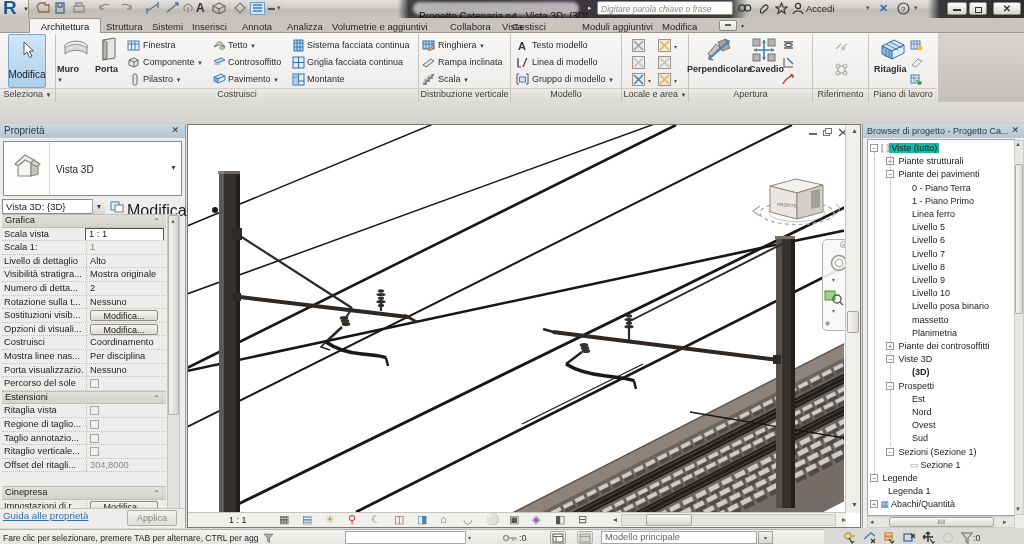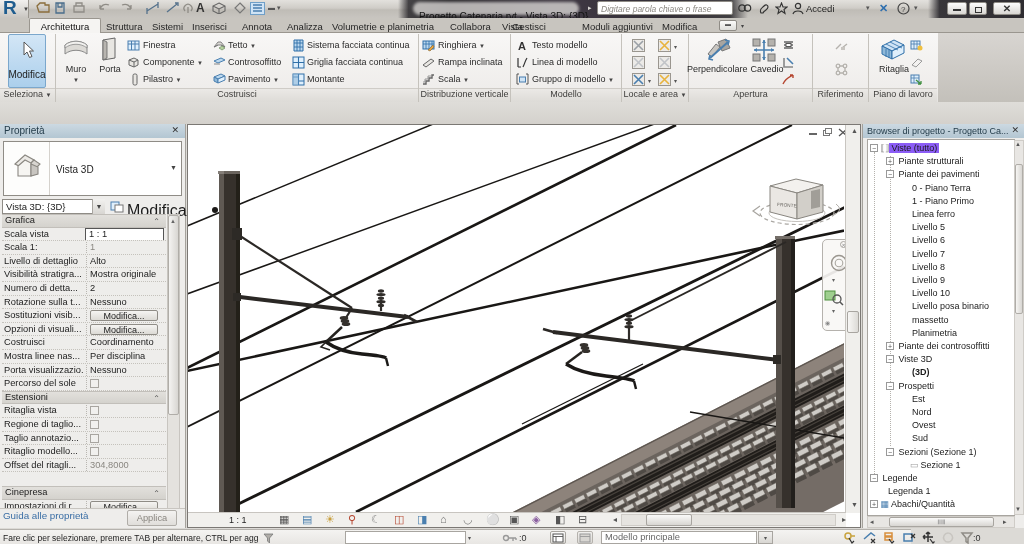--- a/index.html
+++ b/index.html
@@ -3,39 +3,39 @@
 *{margin:0;padding:0;box-sizing:border-box;font-family:"Liberation Sans",sans-serif;}
 html,body{width:1024px;height:544px;overflow:hidden;background:#dcdad6;}
 .abs{position:absolute;}
 #titlebar{left:0;top:0;width:1024px;height:18px;background:linear-gradient(#e3e1dd 0%,#cfccc7 45%,#bfbcb6 55%,#c8c5c0 100%);}
 #tabrow{left:0;top:18px;width:1024px;height:15px;background:#c8c5bf;border-bottom:1px solid #9a968f;}
 .tab{position:absolute;top:3px;height:13px;font-size:9.5px;color:#262626;}
 #tab-active{position:absolute;left:29px;top:0px;width:72px;height:15px;background:#f5f4f2;border:1px solid #9a968f;border-bottom:none;border-radius:2px 2px 0 0;text-align:center;font-size:9.5px;color:#111;}
 #ribbon{left:0;top:33px;width:1024px;height:69px;background:linear-gradient(#f8f7f6,#efedeb 80%,#e6e4e1);}
 #ribbon .plabel{position:absolute;top:55px;height:14px;font-size:9px;color:#3f3e3c;white-space:nowrap;overflow:hidden;text-align:center;background:linear-gradient(#ebe9e6,#dddbd7);border-top:1px solid #cfccc7;}
 .psep{position:absolute;top:1px;width:1px;height:68px;background:#c5c2bc;}
-.bigbtn{position:absolute;font-size:9px;color:#2b2b2b;text-align:center;}
+.bigbtn{position:absolute;font-size:9px;color:#2b2b2b;font-weight:bold;}
 .sbtn{position:absolute;font-size:9px;color:#2b2b2b;white-space:nowrap;}
 .dd{color:#444;font-size:6px;}
 #gap{left:0;top:102px;width:1024px;height:22px;background:linear-gradient(#dfddd9,#d4d1cc);}
 #props{left:0;top:124px;width:186px;height:404px;background:#eeedeb;border-right:1px solid #a5a29c;}
 .phead{position:absolute;left:0;top:0;height:14px;background:linear-gradient(#ccd9e2,#b3c6d2);font-size:10px;color:#243c4a;padding:1px 4px;width:100%;}
 #props .row{position:absolute;left:2px;width:164px;height:13.6px;font-size:9.3px;color:#1c1c1c;white-space:nowrap;overflow:hidden;}
 #props .lab{position:absolute;left:2px;top:1px;width:80px;overflow:hidden;white-space:nowrap;}
 #props .val{position:absolute;left:84px;top:1px;width:78px;border-left:1px dotted #b9b6b1;padding-left:3px;overflow:hidden;white-space:nowrap;height:13px;}
 #props .sect{position:absolute;left:2px;width:164px;height:13.6px;background:linear-gradient(#e2e0dc,#d4d2cd);font-size:9.3px;color:#1c1c1c;border-top:1px solid #c2bfba;border-bottom:1px solid #c2bfba;}
 .mbtn{display:inline-block;width:68px;height:11px;background:linear-gradient(#f5f4f2,#dcdad5);border:1px solid #8f8c86;border-radius:2px;text-align:center;font-size:9px;line-height:11px;}
 .cb{display:inline-block;width:9px;height:9px;background:#f1f0ee;border:1px solid #a8a5a0;vertical-align:middle;}
 #canvaswrap{left:187px;top:124px;width:674px;height:404px;background:#fff;border:1px solid #7b7874;}
 #vscroll{position:absolute;right:0px;top:0px;width:15px;height:388px;background:#f0efec;border-left:1px solid #c8c5c0;}
 #vcbrow{position:absolute;left:0;bottom:0;width:658px;height:15px;background:#f1f0ed;border-top:1px solid #c8c5c0;font-size:9px;color:#222;}
 #browser{left:862px;top:124px;width:162px;height:404px;background:#eeedeb;border-left:1px solid #a5a29c;}
 #tree{position:absolute;left:4px;top:15px;width:148px;height:377px;background:#fff;border:1px solid #a8a5a0;overflow:hidden;}
 #tree .trow{position:absolute;font-size:9px;color:#1b1b1b;white-space:nowrap;}
-#statusbar{left:0;top:529px;width:911px;height:15px;background:linear-gradient(#f4f3f1,#e8e6e3);border-top:1px solid #b5b2ad;font-size:8.5px;color:#222;}
+#statusbar{left:0;top:529px;width:824px;height:15px;background:linear-gradient(#f4f3f1,#e8e6e3);border-top:1px solid #b5b2ad;font-size:8.5px;color:#222;}
 .winbtn{position:absolute;top:2px;width:17px;height:13px;background:linear-gradient(#fdfdfd,#d8d6d2);border:1px solid #8f8c86;border-radius:2px;font-size:9px;text-align:center;line-height:12px;color:#333;}
 </style></head>
 <body>
 <div id="titlebar" class="abs">
     <div class="abs" style="left:398px;top:0;width:350px;height:18px;background:linear-gradient(90deg,rgba(42,40,44,0) 0%,rgba(42,40,44,0.85) 3%,#2b292d 15%,#413a45 45%,#322e36 75%,rgba(42,40,44,0.85) 95%,rgba(42,40,44,0) 100%)"></div>
 <div class="abs" style="left:928px;top:0;width:96px;height:18px;background:linear-gradient(90deg,rgba(50,48,52,0) 0%,#38363a 12%,#2e2c30 100%)"></div>
 <div class="abs" style="left:0;top:0;width:29px;height:18px;background:linear-gradient(#f2f1ef,#c8c5c0);border-right:1px solid #9a968f"></div>
 <div class="abs" style="left:3px;top:-3px;width:20px;height:22px;font-size:19px;font-weight:bold;color:#1f5d8f;">R</div>
 <div class="abs" style="left:23px;top:6px;font-size:6px;color:#444">▼</div>
 <svg class="abs" style="left:36px;top:2px" width="14" height="12" viewBox="0 0 14 12">
@@ -105,21 +105,21 @@
 <div class="winbtn" style="left:969px;top:2px;width:18px;height:13px"><span style="display:inline-block;width:7px;height:6px;border:1.5px solid #333;vertical-align:middle"></span></div>
 <div class="winbtn" style="left:993px;top:2px;width:28px;height:13px;font-size:10px;font-weight:bold;color:#333">✕</div>
   </div>
 <div id="tabrow" class="abs">
     <div id="tab-active" style="line-height:15px">Architettura</div>
     <div class="tab" style="left:106px">Struttura</div>
     <div class="tab" style="left:152px">Sistemi</div>
     <div class="tab" style="left:192px">Inserisci</div>
     <div class="tab" style="left:242px">Annota</div>
     <div class="tab" style="left:287px">Analizza</div>
-    <div class="tab" style="left:332px">Volumetrie e planimetria</div>
+    <div class="tab" style="left:332px">Volumetrie e aggiuntivi</div>
     <div class="tab" style="left:450px">Collabora</div>
     <div class="tab" style="left:502px">Vista</div>
     <div class="tab" style="left:512px">Gestisci</div>
     <div class="tab" style="left:582px">Moduli aggiuntivi</div>
     <div class="tab" style="left:662px">Modifica</div>
     <div class="abs" style="left:719px;top:2px;width:18px;height:11px;background:linear-gradient(#fbfbfa,#dededa);border:1px solid #8f8c86;border-radius:2px;font-size:6px;text-align:center;color:#555">▬</div>
     <div class="abs" style="left:741px;top:4px;font-size:6px;color:#444">▾</div>
   </div>
 <div id="ribbon" class="abs">
     <div class="abs" style="left:8px;top:1px;width:38px;height:54px;background:linear-gradient(#d3e6f6,#abcfec);border:1px solid #7ba7cc;border-radius:2px"></div>
@@ -396,37 +396,37 @@
     </div>
 <div class="row" style="top:280.4px;border-bottom:1px dotted #c5c2bc">
       <span class="lab">Ritaglia vista</span>
       <span class="val"><span class="cb"></span></span>
     </div>
 <div class="row" style="top:307.6px;border-bottom:1px dotted #c5c2bc">
       <span class="lab">Taglio annotazio...</span>
       <span class="val"><span class="cb"></span></span>
     </div>
 <div class="row" style="top:321.2px;border-bottom:1px dotted #c5c2bc">
-      <span class="lab">Ritaglio modello...</span>
+      <span class="lab">Ritaglio verticale...</span>
       <span class="val"><span class="cb"></span></span>
     </div>
 <div class="row" style="top:334.8px;border-bottom:1px dotted #c5c2bc">
       <span class="lab">Offset del ritagli...</span>
       <span class="val" style="color:#8a8781">304,8000</span>
     </div>
 <div class="sect" style="top:362.0px"><span style="margin-left:3px">Cinepresa</span><span style="position:absolute;right:6px;top:2px;font-size:8px;color:#555">⌃</span></div>
 <div class="row" style="top:375.6px;border-bottom:1px dotted #c5c2bc">
       <span class="lab">Impostazioni di r...</span>
       <span class="val"><span class="mbtn">Modifica...</span></span>
     </div>
 <div class="abs" style="left:167px;top:90px;width:13px;height:300px;background:#e4e2de;border:1px solid #c8c5c0"></div>
 <div class="abs" style="left:168px;top:91px;width:11px;height:200px;background:linear-gradient(90deg,#f4f3f1,#d8d6d2);border:1px solid #b0ada8;border-radius:2px"></div>
 <div class="abs" style="left:170px;top:94px;font-size:6px;color:#666">▲</div>
 <div class="abs" style="left:0px;top:384px;width:185px;height:20px;background:#eeedeb;border-top:1px solid #c8c5c0"></div>
-<div class="abs" style="left:3px;top:386px;font-size:9.8px;color:#3a6ea5;">Guida alle proprietà</div>
+<div class="abs" style="left:3px;top:386px;font-size:9.8px;color:#3a6ea5;text-decoration:underline">Guida alle proprietà</div>
 <div class="abs" style="left:127px;top:386px;width:50px;height:16px;background:linear-gradient(#f4f3f1,#e0deda);border:1px solid #b0ada8;border-radius:2px;text-align:center;font-size:9.3px;line-height:15px;color:#8a8781">Applica</div>
   </div>
 <div id="canvaswrap" class="abs">
     <div class="abs" style="left:0;top:0;width:656px;height:387px;overflow:hidden"><svg id="scene" width="656" height="387" viewBox="188 125 656 387">
 <line x1="187" y1="226" x2="438" y2="122" stroke="#191715" stroke-width="1.5"></line>
 <line x1="187" y1="294" x2="660" y2="122" stroke="#191715" stroke-width="1.5"></line>
 <line x1="187" y1="368" x2="676" y2="125" stroke="#191715" stroke-width="2.6"></line>
 <polyline points="187,371 789,242 862,227" fill="none" stroke="#191715" stroke-width="2.6"></polyline>
 <line x1="187" y1="427" x2="792" y2="125" stroke="#191715" stroke-width="2.0"></line>
 <line x1="222" y1="512" x2="862" y2="199" stroke="#191715" stroke-width="2.8"></line>
@@ -1763,21 +1763,21 @@
 <div style="position:absolute;left:433px;top:1px;width:215px;height:12px;background:#e6e4e0;border:1px solid #cfccc7"></div>
 <div style="position:absolute;left:458px;top:1px;width:46px;height:12px;background:linear-gradient(#fafaf9,#d8d6d2);border:1px solid #a8a5a0;border-radius:2px"></div>
 <span style="position:absolute;left:654px;top:2px;font-size:8px;color:#555">▸</span>
     </div>
   </div>
 <div id="browser" class="abs">
     <div class="phead" style="font-size:9px;padding-top:2px">Browser di progetto - Progetto Ca...<span style="position:absolute;right:5px;top:1px;color:#333;font-size:9px">✕</span></div>
 <div id="tree">
       <div style="position:absolute;left:6px;top:12px;width:1px;height:330px;border-left:1px dotted #b5b2ad"></div>
       <div style="position:absolute;left:22px;top:16px;width:1px;height:290px;border-left:1px dotted #b5b2ad"></div>
-      <div class="trow" style="left:2px;top:3px"><span style="display:inline-block;width:8px;height:8px;border:1px solid #999;font-size:7px;line-height:7px;text-align:center;color:#555;background:#fff">−</span> <span style="color:#777">⟦⟧</span><span style="background:#8b5cf6;padding:0 2px">Viste (tutto)</span></div>
+      <div class="trow" style="left:2px;top:3px"><span style="display:inline-block;width:8px;height:8px;border:1px solid #999;font-size:7px;line-height:7px;text-align:center;color:#555;background:#fff">−</span> <span style="color:#777">⟦⟧</span><span style="background:#14b8a6;padding:0 2px">Viste (tutto)</span></div>
       <div class="trow" style="left:18px;top:16.2px"><span style="display:inline-block;width:8px;height:8px;border:1px solid #999;font-size:7px;line-height:7px;text-align:center;color:#555;background:#fff">+</span> <span style="padding:0 2px">Piante strutturali</span></div>
       <div class="trow" style="left:18px;top:29.4px"><span style="display:inline-block;width:8px;height:8px;border:1px solid #999;font-size:7px;line-height:7px;text-align:center;color:#555;background:#fff">−</span> <span style="padding:0 2px">Piante dei pavimenti</span></div>
       <div class="trow" style="left:42px;top:42.599999999999994px"><span style="padding:0 2px">0 - Piano Terra</span></div>
       <div class="trow" style="left:42px;top:55.8px"><span style="padding:0 2px">1 - Piano Primo</span></div>
       <div class="trow" style="left:42px;top:69.0px"><span style="padding:0 2px">Linea ferro</span></div>
       <div class="trow" style="left:42px;top:82.2px"><span style="padding:0 2px">Livello 5</span></div>
       <div class="trow" style="left:42px;top:95.4px"><span style="padding:0 2px">Livello 6</span></div>
       <div class="trow" style="left:42px;top:108.60000000000001px"><span style="padding:0 2px">Livello 7</span></div>
       <div class="trow" style="left:42px;top:121.80000000000001px"><span style="padding:0 2px">Livello 8</span></div>
       <div class="trow" style="left:42px;top:135.0px"><span style="padding:0 2px">Livello 9</span></div>

